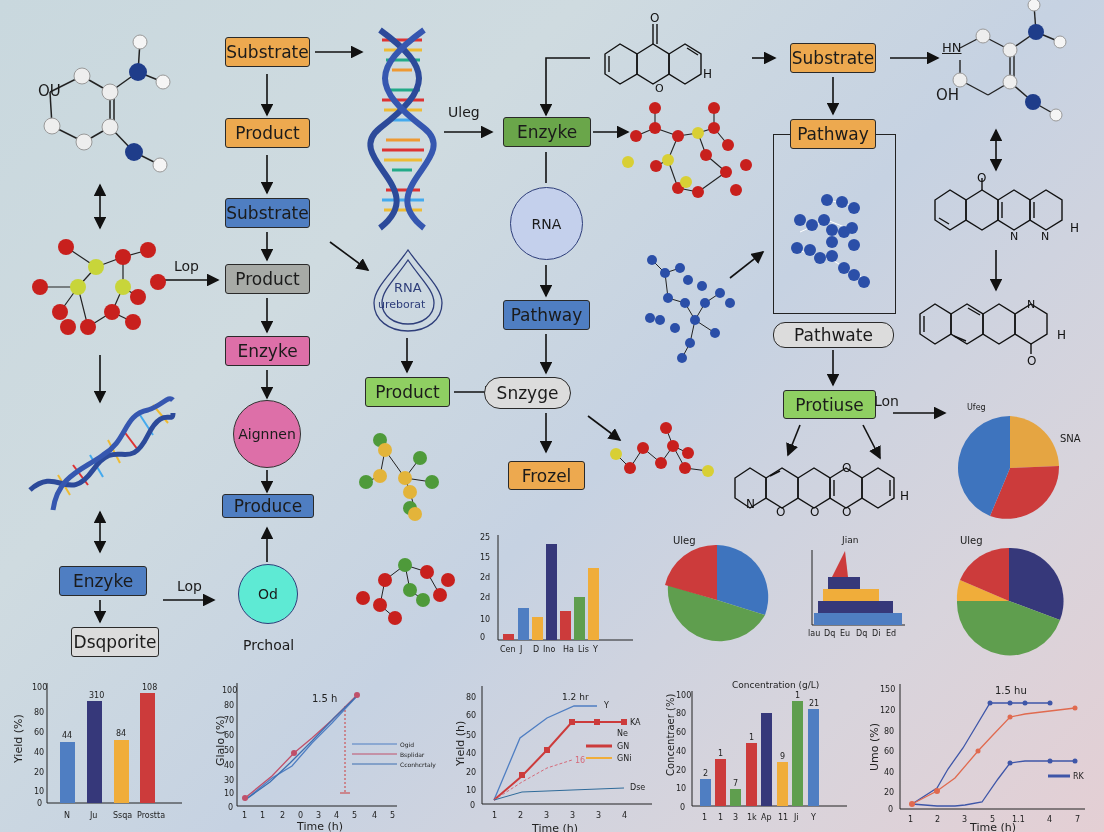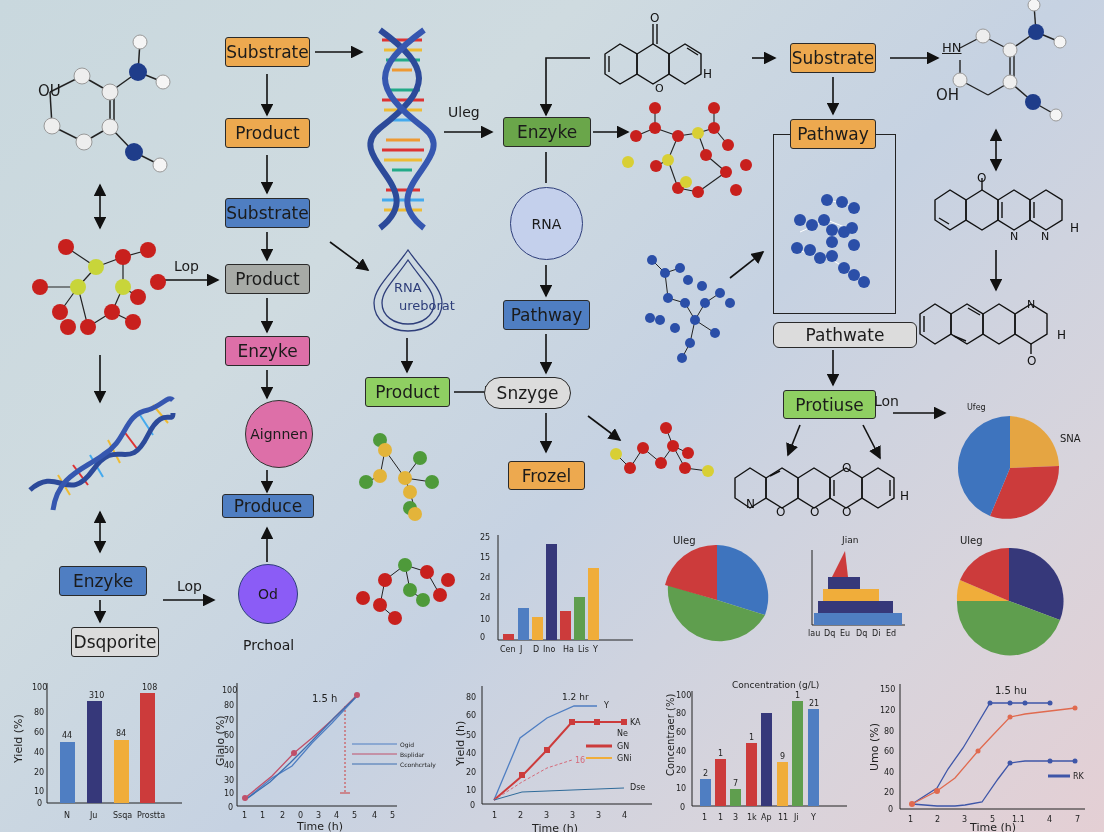--- a/index.html
+++ b/index.html
@@ -421,39 +421,39 @@
   <text x="112" y="56" font-size="12" fill="#111">O</text>
   <text x="112" y="12" font-size="12" fill="#111">O</text>
   <text x="170" y="40" font-size="12" fill="#111">H</text>
 </svg>
 
 <div class="box orange" style="left:225px;top:37px;width:85px;height:30px;">Substrate</div>
 <div class="box orange" style="left:225px;top:118px;width:85px;height:30px;">Product</div>
 <div class="box blue" style="left:225px;top:198px;width:85px;height:30px;">Substrate</div>
 <div class="box gray" style="left:225px;top:264px;width:85px;height:30px;">Product</div>
 <div class="box pink" style="left:225px;top:336px;width:85px;height:30px;">Enzyke</div>
-<div class="circle" style="left:233px;top:400px;width:68px;height:68px;background:#dd6fa8;border-color:#333;margin-left:12px;">Aignnen</div>
+<div class="circle" style="left:233px;top:400px;width:68px;height:68px;background:#dd6fa8;border-color:#333;">Aignnen</div>
 <div class="box blue" style="left:222px;top:494px;width:92px;height:24px;">Produce</div>
-<div class="circle" style="left:238px;top:564px;width:60px;height:60px;background:#8b5cf6;">Od</div>
+<div class="circle" style="left:238px;top:564px;width:60px;height:60px;background:#5eead4;">Od</div>
 <span class="label" style="left:243px;top:637px;">Prchoal</span>
 
 <span class="label" style="left:174px;top:258px;">Lop</span>
 <span class="label" style="left:177px;top:578px;">Lop</span>
 <div class="box blue" style="left:59px;top:566px;width:88px;height:30px;">Enzyke</div>
 <div class="box lightgray" style="left:59px;top:627px;width:88px;height:30px;margin-left:12px;">Dsqporite</div>
 
 <span class="label" style="left:448px;top:104px;">Uleg</span>
 <div class="box green" style="left:503px;top:117px;width:88px;height:30px;">Enzyke</div>
 <div class="circle" style="left:510px;top:187px;width:73px;height:73px;background:#c4d0ec;">RNA</div>
 <svg width="72" height="85" style="left:372px;top:248px;">
   <path d="M36,2 C52,25 70,40 70,55 C70,72 55,83 36,83 C17,83 2,72 2,55 C2,40 20,25 36,2 Z" fill="none" stroke="#2e3e7a" stroke-width="1.3"></path>
   <path d="M36,12 C48,30 62,42 62,55 C62,68 50,76 36,76 C22,76 10,68 10,55 C10,42 24,30 36,12 Z" fill="none" stroke="#2e3e7a" stroke-width="1.3"></path>
 </svg>
 <span class="label" style="left:394px;top:280px;color:#2e3e7a;font-size:13px;">RNA</span>
-<span class="label" style="left:399px;top:298px;color:#2e3e7a;font-size:13px;">ureborat</span>
+<span class="label" style="left:378px;top:298px;color:#2e3e7a;font-size:11px;">ureborat</span>
 <div class="box blue" style="left:503px;top:300px;width:87px;height:30px;">Pathway</div>
 <div class="box lgreen" style="left:365px;top:377px;width:85px;height:30px;">Product</div>
 <div class="box lightgray" style="left:484px;top:377px;width:87px;height:32px;border-radius:16px;">Snzyge</div>
 <div class="box orange" style="left:508px;top:461px;width:77px;height:29px;">Frozel</div>
 
 <div class="box orange" style="left:790px;top:43px;width:86px;height:30px;">Substrate</div>
 <div class="abs" style="left:773px;top:134px;width:121px;height:178px;border:1.5px solid #222;"></div>
 <div class="box orange" style="left:790px;top:119px;width:86px;height:30px;">Pathway</div>
 <svg width="100" height="100" style="left:782px;top:190px;">
   <g stroke="#fff" stroke-width="1">
@@ -477,21 +477,21 @@
       <circle cx="72" cy="55" r="6"></circle>
       <circle cx="15" cy="58" r="6"></circle>
     <circle cx="28" cy="60" r="6"></circle>
       <circle cx="38" cy="68" r="6"></circle>
       <circle cx="50" cy="66" r="6"></circle>
     <circle cx="62" cy="78" r="6"></circle>
       <circle cx="72" cy="85" r="6"></circle>
       <circle cx="82" cy="92" r="6"></circle>
   </g>
 </svg>
-<div class="box lightgray" style="left:773px;top:322px;width:144px;height:26px;border-radius:6px;">Pathwate</div>
+<div class="box lightgray" style="left:773px;top:322px;width:121px;height:26px;border-radius:12px;">Pathwate</div>
 <div class="box lgreen" style="left:783px;top:390px;width:93px;height:29px;">Protiuse</div>
 <span class="label" style="left:874px;top:393px;">Lon</span>
 
 <span class="label" style="left:967px;top:403px;font-size:8px;">Ufeg</span>
 <span class="label" style="left:1060px;top:433px;font-size:10px;">SNA</span>
 <svg width="110" height="110" style="left:955px;top:413px;">
   <path d="M55,55 L55,3 A52,52 0 0,1 104,53 Z" fill="#e5a542"></path>
   <path d="M55,55 L104,53 A52,52 0 0,1 35,103 Z" fill="#cc3b3b"></path>
   <path d="M55,55 L35,103 A52,52 0 0,1 55,3 Z" fill="#3e74be"></path>
 </svg>

